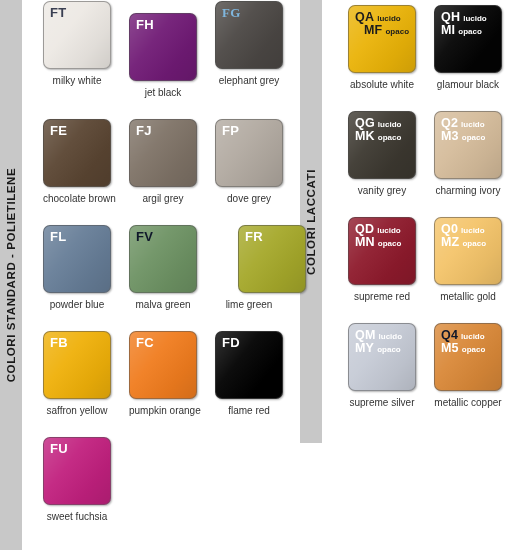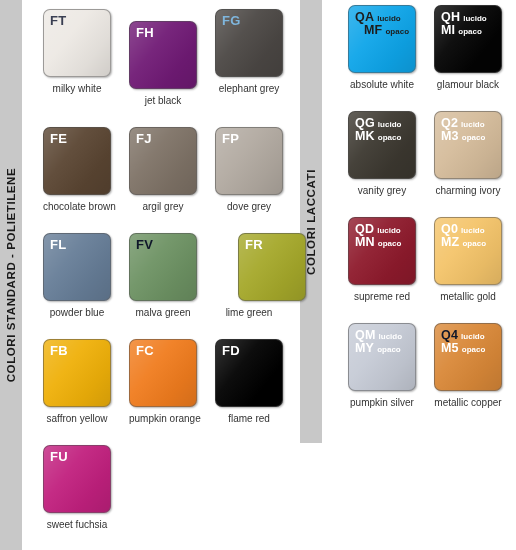--- a/index.html
+++ b/index.html
@@ -45,21 +45,21 @@
     height: 443px;
   }
 
   
   .grid {
     position: absolute;
     display: grid;
   }
   #grid-standard {
     left: 43px;
-    top: 9px;
+    top: 1px;
     grid-template-columns: repeat(3, 68px);
     column-gap: 18px;
     row-gap: 21px;
   }
   #grid-laccati {
     left: 348px;
     top: 5px;
     grid-template-columns: repeat(2, 68px);
     column-gap: 18px;
     row-gap: 21px;
@@ -149,21 +149,21 @@
       <div class="cap">milky white</div>
     </div>
     <div class="cell">
       <div class="chip" style="background: #701a75; margin-top: 12px;">
         <div class="code" style="color: rgb(255, 255, 255);">FH</div>
         <div class="sheen"></div>
       </div>
       <div class="cap">jet black</div>
     </div>
     <div class="cell">
-      <div class="chip" style="background: rgb(75, 71, 68);">
+      <div class="chip" style="background: rgb(75, 71, 68); font-family: Liberation Serif, serif;">
         <div class="code" style="color: rgb(127, 182, 221);">FG</div>
         <div class="sheen"></div>
       </div>
       <div class="cap">elephant grey</div>
     </div>
     <div class="cell">
       <div class="chip" style="background: rgb(90, 69, 50);">
         <div class="code" style="color: rgb(255, 255, 255);">FE</div>
         <div class="sheen"></div>
       </div>
@@ -228,21 +228,21 @@
     <div class="cell">
       <div class="chip" style="background: rgb(193, 32, 126);">
         <div class="code" style="color: rgb(255, 255, 255);">FU</div>
         <div class="sheen"></div>
       </div>
       <div class="cap">sweet fuchsia</div>
     </div>
   </div>
 <div class="grid" id="grid-laccati">
     <div class="cell">
-      <div class="chip" style="background: #0ea5e9; padding-left: 15px;">
+      <div class="chip" style="background: #eab308; padding-left: 15px;">
         <div class="codes">
           <div class="codeline">
             <span class="ck" style="color: rgb(29, 29, 29);">QA</span>
             <span class="fin" style="color: rgb(29, 29, 29);">lucido</span>
           </div>
           <div class="codeline">
             <span class="ck" style="color: rgb(29, 29, 29); margin-left: 9px;">MF</span>
             <span class="fin" style="color: rgb(29, 29, 29);">opaco</span>
           </div>
         </div>
@@ -337,21 +337,21 @@
             <span class="ck" style="color: rgb(255, 255, 255);">QM</span>
             <span class="fin" style="color: rgb(255, 255, 255);">lucido</span>
           </div>
           <div class="codeline">
             <span class="ck" style="color: rgb(255, 255, 255);">MY</span>
             <span class="fin" style="color: rgb(255, 255, 255);">opaco</span>
           </div>
         </div>
         <div class="sheen"></div>
       </div>
-      <div class="cap">pumpkin silver</div>
+      <div class="cap">supreme silver</div>
     </div>
     <div class="cell">
       <div class="chip" style="background: rgb(217, 136, 56);">
         <div class="codes">
           <div class="codeline">
             <span class="ck" style="color: #0f172a;">Q4</span>
             <span class="fin" style="color: rgb(255, 255, 255);">lucido</span>
           </div>
           <div class="codeline">
             <span class="ck" style="color: rgb(255, 255, 255);">M5</span>

